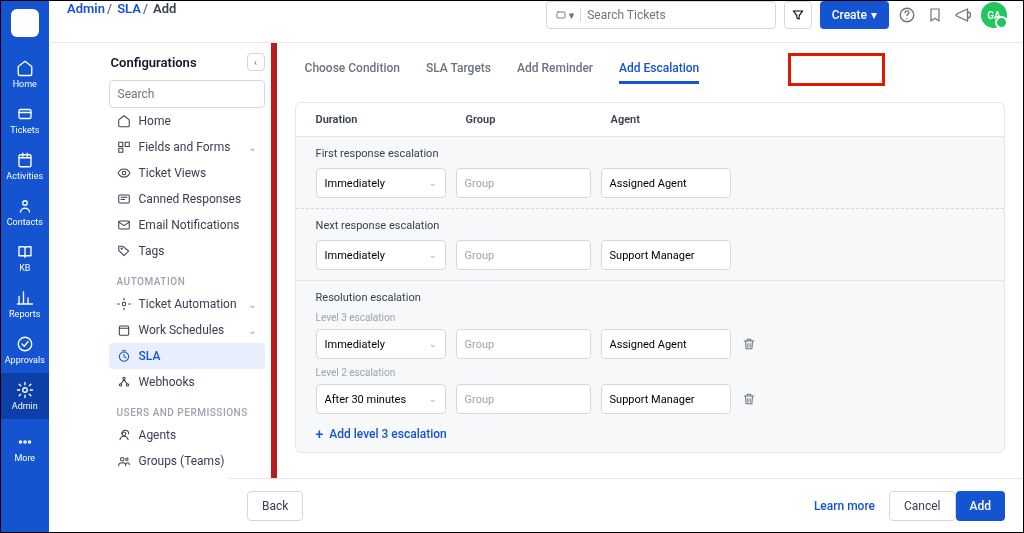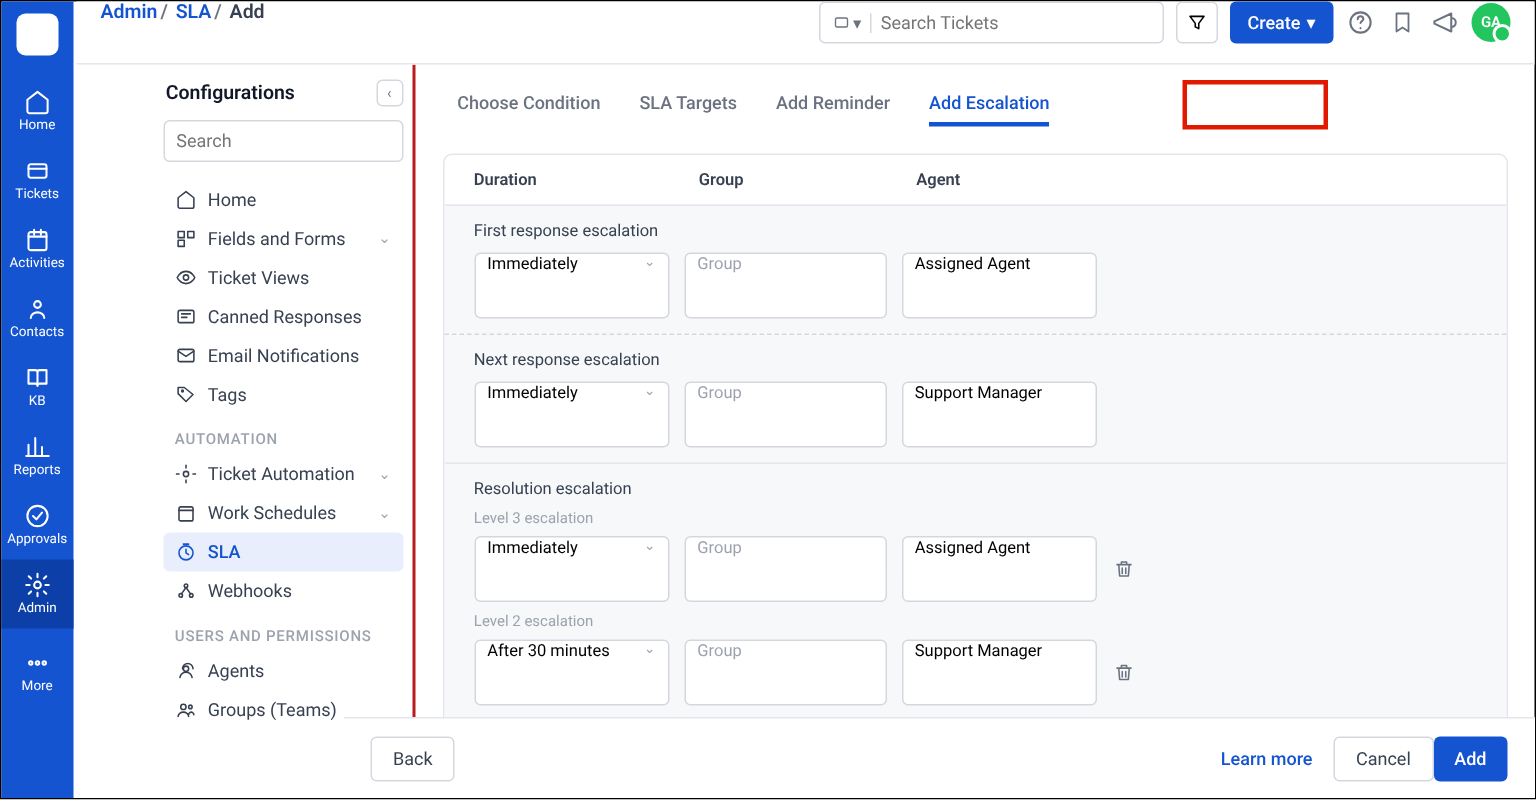--- a/index.html
+++ b/index.html
@@ -20,45 +20,45 @@
 .topbar .search-wrap{margin-left:auto;display:flex;align-items:center;gap:8px}
 .topbar .sbox{display:flex;align-items:center;border:1px solid #d4d8de;border-radius:4px;height:28px;width:230px;padding:0 8px;gap:6px}
 .topbar .sbox .scope{font-size:11px;color:#6b7280;border-right:1px solid #d4d8de;padding-right:6px;display:flex;align-items:center;gap:2px}
 .topbar .sbox input{border:0;outline:0;font-size:12px;flex:1;color:#14532d}
 .topbar .filter-btn{width:28px;height:28px;border:1px solid #d4d8de;border-radius:4px;display:flex;align-items:center;justify-content:center;cursor:pointer}
 .topbar .create-btn{height:28px;background:#1554d1;color:#fff;border:0;border-radius:4px;padding:0 12px;font-size:12px;font-weight:500;display:flex;align-items:center;gap:4px;cursor:pointer}
 .topbar .ricon{width:20px;height:20px;color:#6b7280;cursor:pointer;display:flex;align-items:center;justify-content:center}
 .topbar .avatar{width:26px;height:26px;border-radius:50%;background:#22c55e;color:#fff;font-size:10px;font-weight:600;display:flex;align-items:center;justify-content:center;position:relative}
 .topbar .avatar::after{content:"";position:absolute;right:-1px;bottom:-1px;width:9px;height:9px;background:#22c55e;border:2px solid #fff;border-radius:50%}
 .main{margin-left:50px;margin-top:42px;display:flex;width:calc(100% - 50px);height:calc(100% - 42px)}
-.sidebar{width:178px;border-right:2px solid #b91c1c;padding:12px 6px 0 10px;overflow-y:auto;position:relative}
+.sidebar{width:178px;border-right:6px solid #b91c1c;padding:12px 6px 0 10px;overflow-y:auto;position:relative}
 .sidebar h3{font-size:13px;font-weight:600;color:#111827;margin-bottom:10px;padding-left:2px}
 .sidebar .collapse{position:absolute;right:6px;top:10px;width:18px;height:18px;border:1px solid #d4d8de;border-radius:4px;display:flex;align-items:center;justify-content:center;cursor:pointer;font-size:10px;color:#6b7280}
-.sidebar .search{width:100%;height:28px;border:1px solid #d4d8de;border-radius:4px;padding:0 8px;font-size:12px;margin-bottom:12px;outline:0}
+.sidebar .search{width:100%;height:28px;border:1px solid #d4d8de;border-radius:4px;padding:0 8px;font-size:12px;outline:0}
 .sb-item{display:flex;align-items:center;gap:8px;padding:6px 8px;font-size:12px;color:#374151;border-radius:4px;cursor:pointer;position:relative}
 .sb-item.active{background:#e8eefb;color:#1554d1;font-weight:500}
 .sb-item .ico{width:14px;height:14px;display:flex;align-items:center;justify-content:center;flex-shrink:0}
 .sb-item .chev{margin-left:auto;font-size:10px;color:#9ca3af}
 .sb-group{font-size:10px;color:#9ca3af;letter-spacing:.5px;padding:12px 8px 4px;font-weight:500}
 .content{flex:1;overflow-y:auto;padding:0 0 60px 0;position:relative}
 .tabs{display:flex;gap:26px;padding:18px 28px 10px}
 .tab{font-size:12px;color:#6b7280;cursor:pointer;padding-bottom:6px;font-weight:500}
 .tab.active{color:#1554d1;border-bottom:3px solid #1554d1}
 .highlight-box{position:absolute;border:3px solid #e11900;left:511px;top:10px;width:97px;height:33px;pointer-events:none}
 .panel{margin:8px 18px;border:1px solid #e3e6eb;border-radius:6px;overflow:hidden}
 .phead{display:flex;padding:10px 20px;font-size:11px;font-weight:600;color:#374151}
 .phead .c1{width:150px}
 .phead .c2{width:145px}
 .phead .c3{flex:1}
 .psec{background:#f6f8fa;border-top:1px solid #e3e6eb;padding:10px 20px}
 .psec.dashed{border-top:1px dashed #d4d8de}
 .psec .title{font-size:11px;color:#374151;margin-bottom:8px}
 .psec .subtitle{font-size:10px;color:#9ca3af;margin:8px 0 6px}
 .row{display:flex;gap:10px;align-items:center}
-.sel,.inp{height:44px;border:1px solid #d4d8de;border-radius:4px;background:#fff;font-size:11px;padding:0 8px;display:flex;align-items:flex-start}
+.sel,.inp{height:30px;border:1px solid #d4d8de;border-radius:4px;background:#fff;font-size:11px;padding:0 8px;display:flex;align-items:center}
 .sel{width:130px;justify-content:space-between;cursor:pointer}
 .sel .arr{font-size:9px;color:#9ca3af}
 .inp{width:135px;color:#9ca3af}
 .addlink{display:flex;align-items:center;gap:6px;color:#1554d1;font-size:12px;font-weight:500;cursor:pointer;margin-top:12px}
 .addlink .plus{font-size:14px}
 .del{width:16px;height:16px;color:#6b7280;cursor:pointer;display:flex;align-items:center;justify-content:center}
 .footer{position:absolute;bottom:0;left:228px;right:0;height:54px;background:#fff;border-top:1px solid #e3e6eb;display:flex;align-items:center;padding:0 18px;}
 .btn{height:30px;padding:0 14px;border-radius:4px;font-size:12px;cursor:pointer;display:flex;align-items:center}
 .btn.back{border:1px solid #d4d8de;background:#fff;color:#374151}
 .btn.learn{border:0;background:none;color:#1554d1;font-weight:500;margin-left:auto}

